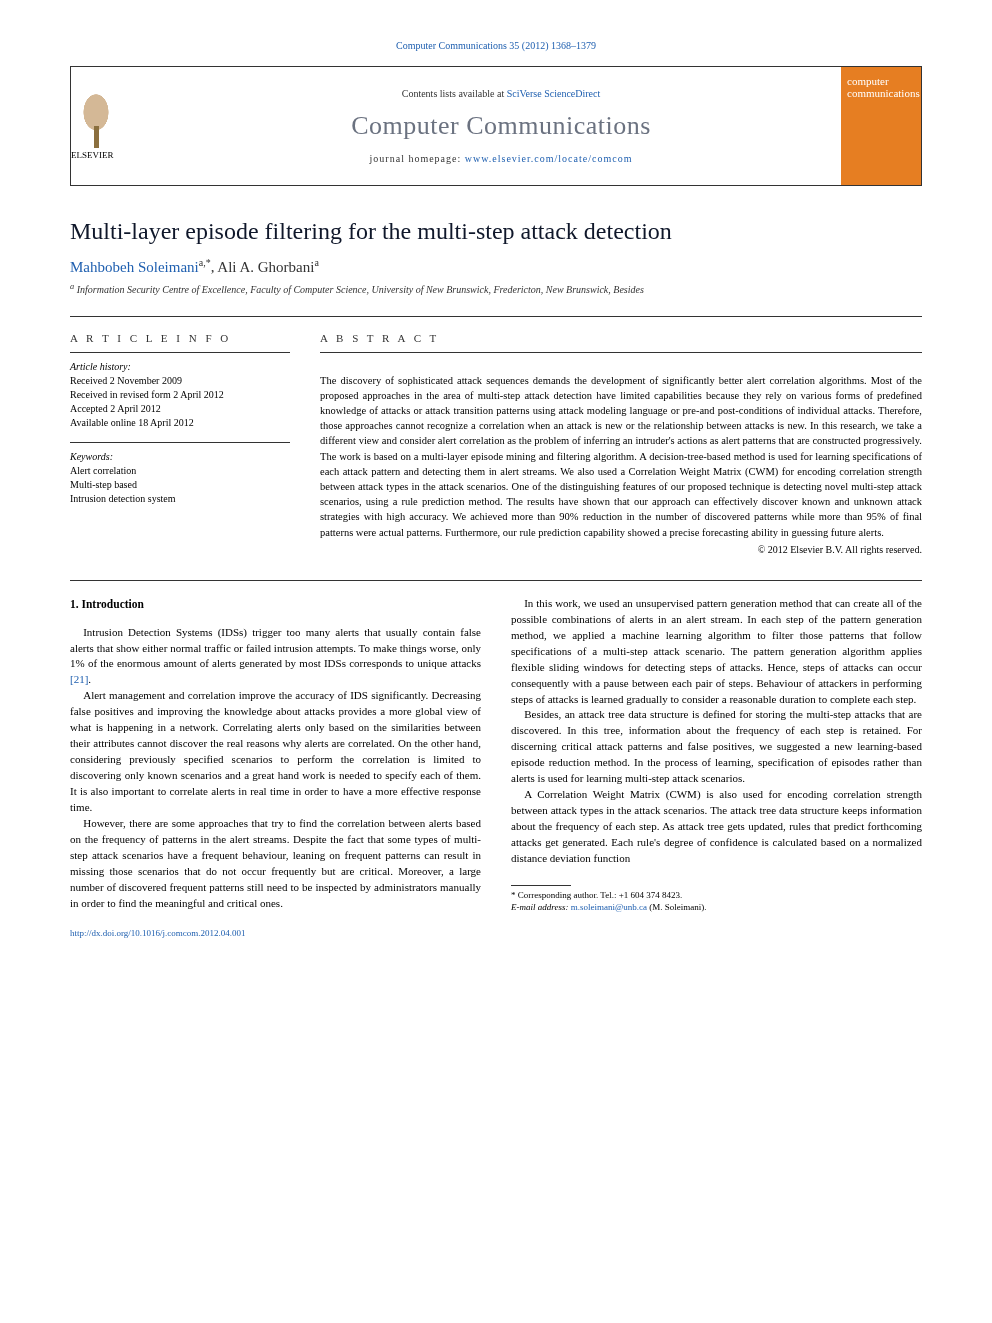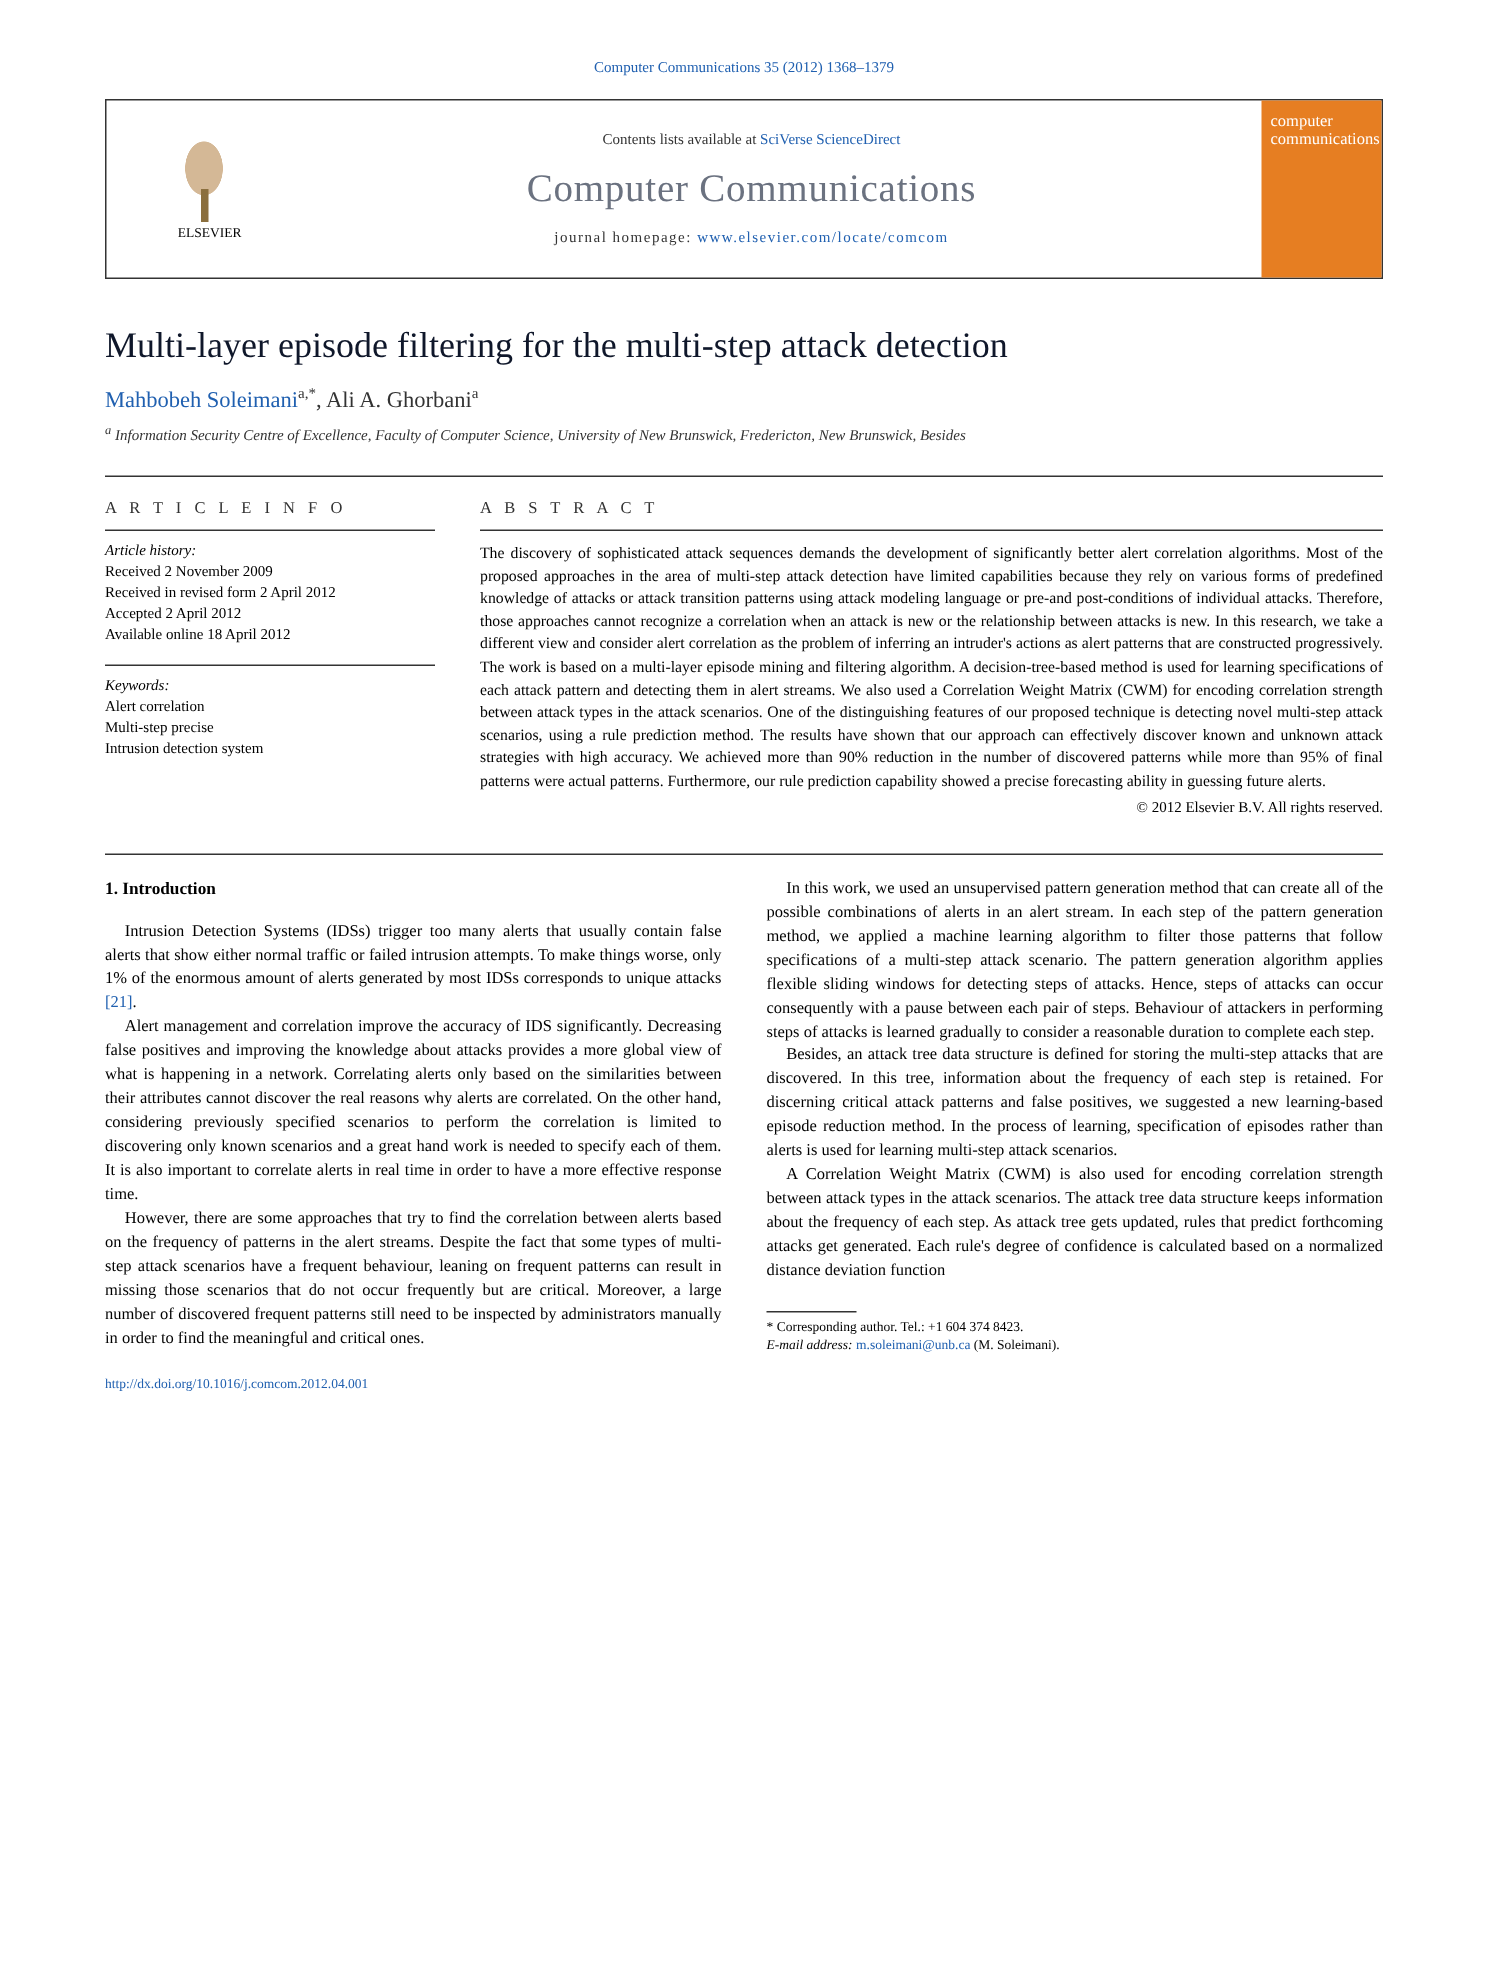--- a/index.html
+++ b/index.html
@@ -21,21 +21,21 @@
       border: 1px solid #333;
       display: flex;
       align-items: stretch;
       margin-bottom: 30px;
       height: 120px;
     }
     .elsevier-logo {
       width: 90px;
       display: flex;
       flex-direction: column;
-      align-items: flex-end;
+      align-items: flex-start;
       justify-content: center;
       font-size: 9px;
     }
     .elsevier-tree {
       width: 50px;
       height: 55px;
       background: radial-gradient(ellipse at 50% 35%, #d4b896 35%, transparent 36%);
       position: relative;
       margin-bottom: 2px;
     }
@@ -129,21 +129,21 @@
     }
     .info-line { line-height: 1.4; }
     .abstract {
       flex: 1;
       font-size: 10.5px;
     }
     .abstract-text {
       text-align: justify;
       line-height: 1.45;
       border-top: 1px solid #333;
-      padding-top: 8px;
+      padding-top: 20px;
     }
     .copyright {
       text-align: right;
       font-size: 10px;
       margin-top: 4px;
     }
     .body-section {
       column-count: 2;
       column-gap: 30px;
       font-size: 11px;
@@ -225,21 +225,21 @@
     <div class="info-block">
       <div class="info-label">Article history:</div>
       <div class="info-line">Received 2 November 2009</div>
       <div class="info-line">Received in revised form 2 April 2012</div>
       <div class="info-line">Accepted 2 April 2012</div>
       <div class="info-line">Available online 18 April 2012</div>
     </div>
     <div class="info-block">
       <div class="info-label">Keywords:</div>
       <div class="info-line">Alert correlation</div>
-      <div class="info-line">Multi-step precise</div>
+      <div class="info-line">Multi-step based</div>
       <div class="info-line">Intrusion detection system</div>
     </div>
   </div>
 
   <div class="abstract">
     <div class="section-header">A B S T R A C T</div>
     <div class="abstract-text">The discovery of sophisticated attack sequences demands the development of significantly better alert correlation algorithms. Most of the proposed approaches in the area of multi-step attack detection have limited capabilities because they rely on various forms of predefined knowledge of attacks or attack transition patterns using attack modeling language or pre-and post-conditions of individual attacks. Therefore, those approaches cannot recognize a correlation when an attack is new or the relationship between attacks is new. In this research, we take a different view and consider alert correlation as the problem of inferring an intruder's actions as alert patterns that are constructed progressively. The work is based on a multi-layer episode mining and filtering algorithm. A decision-tree-based method is used for learning specifications of each attack pattern and detecting them in alert streams. We also used a Correlation Weight Matrix (CWM) for encoding correlation strength between attack types in the attack scenarios. One of the distinguishing features of our proposed technique is detecting novel multi-step attack scenarios, using a rule prediction method. The results have shown that our approach can effectively discover known and unknown attack strategies with high accuracy. We achieved more than 90% reduction in the number of discovered patterns while more than 95% of final patterns were actual patterns. Furthermore, our rule prediction capability showed a precise forecasting ability in guessing future alerts.</div>
     <div class="copyright">© 2012 Elsevier B.V. All rights reserved.</div>
   </div>
 

